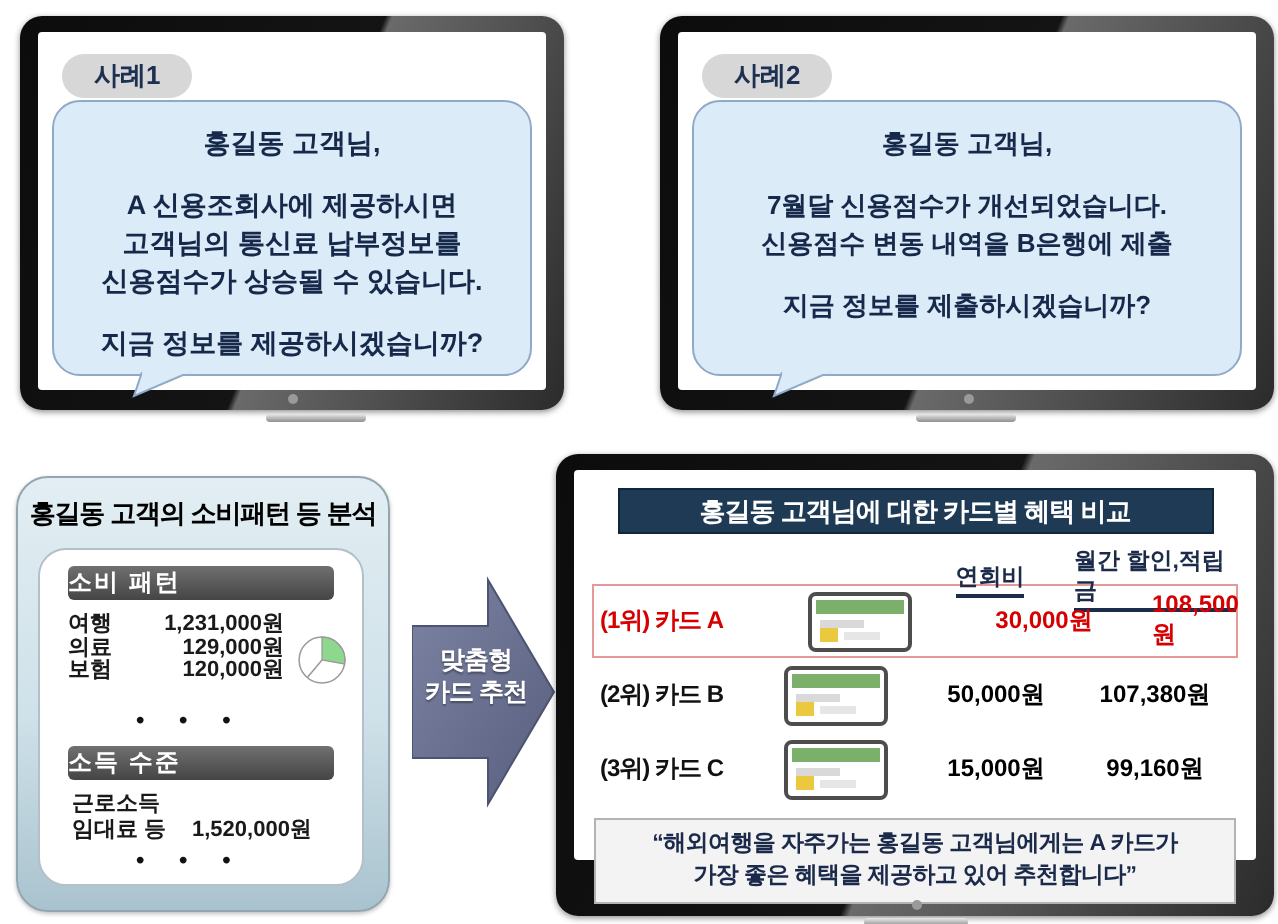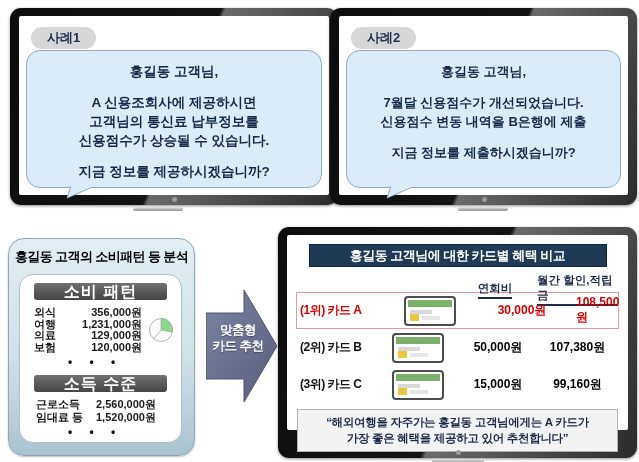--- a/index.html
+++ b/index.html
@@ -30,23 +30,23 @@
 
   
   #analysis { position:absolute; left:8px; top:238px; width:187px; height:218px;
     border-radius:16px; border:1px solid #93a6b0;
     background:linear-gradient(#e2eef3 0%,#cfe1e9 55%,#a9c3ce 100%);
     box-shadow:0 1px 2px rgba(0,0,0,.25); }
   .panel-title { margin-top:9px; text-align:center; font-size:13px; font-weight:bold;
     color:#000; letter-spacing:-0.6px; }
   .panel-card { position:absolute; left:10px; right:12px; top:35px; bottom:12px;
     background:#fff; border:1px solid #b3bfc9; border-radius:14px; overflow:hidden; }
-  .sec-header { margin:8px 14px 0; height:17px; line-height:17px; text-align:center;
+  .sec-header { margin:8px 14px 0; height:17px; line-height:17px; text-align:left;
     border-radius:3px; background:linear-gradient(#707070,#454545);
-    color:#fff; font-size:16px; font-weight:bold; letter-spacing:1px; }
+    color:#fff; font-size:12px; font-weight:bold; letter-spacing:1px; }
   .spend-body { display:flex; margin:7px 6px 0 14px; }
   .rows-col { width:108px; }
   .a-row { display:grid; font-size:11px; font-weight:bold; color:#1a1a1a; line-height:11.5px; }
   .spend-row { grid-template-columns:34px 74px; }
   .spend-row .val { text-align:right; }
   .income-row { grid-template-columns:60px auto; margin-left:16px; line-height:12.5px; }
   .pie-wrap { margin:2px 0 0 5px; }
   .ellipsis { margin:4px 0 0 48px; font-size:12px; font-weight:bold; letter-spacing:7px;
     color:#111; line-height:10px; }
   .income-block { margin-top:7px; }
@@ -81,21 +81,21 @@
   .card-ic .line2 { position:absolute; bottom:4px; left:16px; width:18px; height:4px; background:#e6e6e6; }
   .note-box { margin:6px 10px 0; background:#f3f3f3; border:1px solid #b3b3b3;
     padding:4px 4px 5px; text-align:center; font-size:11.5px; font-weight:bold;
     color:#1b2a4a; line-height:16px; letter-spacing:-0.3px; }
 </style>
 </head>
 <body>
 
 <div id="stage">
 
-  <div class="monitor" style="left:10px; top:8px; width:328px; height:197px;">
+  <div class="monitor" style="left:10px; top:8px; width:272px; height:197px;">
     <div class="screen">
       <div class="case-badge">사례1</div>
       <div class="bubble">
         <p class="b-greet">홍길동 고객님,</p>
         <p>A 신용조회사에 제공하시면</p>
         <p>고객님의 통신료 납부정보를</p>
         <p>신용점수가 상승될 수 있습니다.</p>
         <p class="b-quest">지금 정보를 제공하시겠습니까?</p>
         <svg class="bubble-tail" viewBox="0 0 34 13">
           <polygon points="6,0 30,0 2,12" fill="#dcebf8" stroke="#90a9c9" stroke-width="1"></polygon>
@@ -126,24 +126,20 @@
   <div class="stand" style="left:458px; top:207px; width:50px;"></div>
 
   <div id="analysis">
     <div class="panel-title">홍길동 고객의 소비패턴 등 분석</div>
     <div class="panel-card">
 
       <div class="sec-header">소비 패턴</div>
       <div class="spend-body">
         <div class="rows-col">
           <div class="a-row spend-row">
-            <span>외식</span>
-            <span class="val">356,000원</span>
-          </div>
-          <div class="a-row spend-row">
             <span>여행</span>
             <span class="val">1,231,000원</span>
           </div>
           <div class="a-row spend-row">
             <span>의료</span>
             <span class="val">129,000원</span>
           </div>
           <div class="a-row spend-row">
             <span>보험</span>
             <span class="val">120,000원</span>
@@ -155,21 +151,20 @@
           <line x1="0" y1="0" x2="-11.5" y2="13.8" stroke="#9a9a9a" stroke-width="1.2"></line>
         </svg>
       </div>
       <div class="ellipsis">• • •</div>
 
       <div class="income-block">
         <div class="sec-header">소득 수준</div>
         <div style="margin-top:6px;">
           <div class="a-row income-row">
             <span>근로소득</span>
-            <span>2,560,000원</span>
           </div>
           <div class="a-row income-row">
             <span>임대료 등</span>
             <span>1,520,000원</span>
           </div>
         </div>
         <div class="ellipsis">• • •</div>
       </div>
     </div>
   </div>

